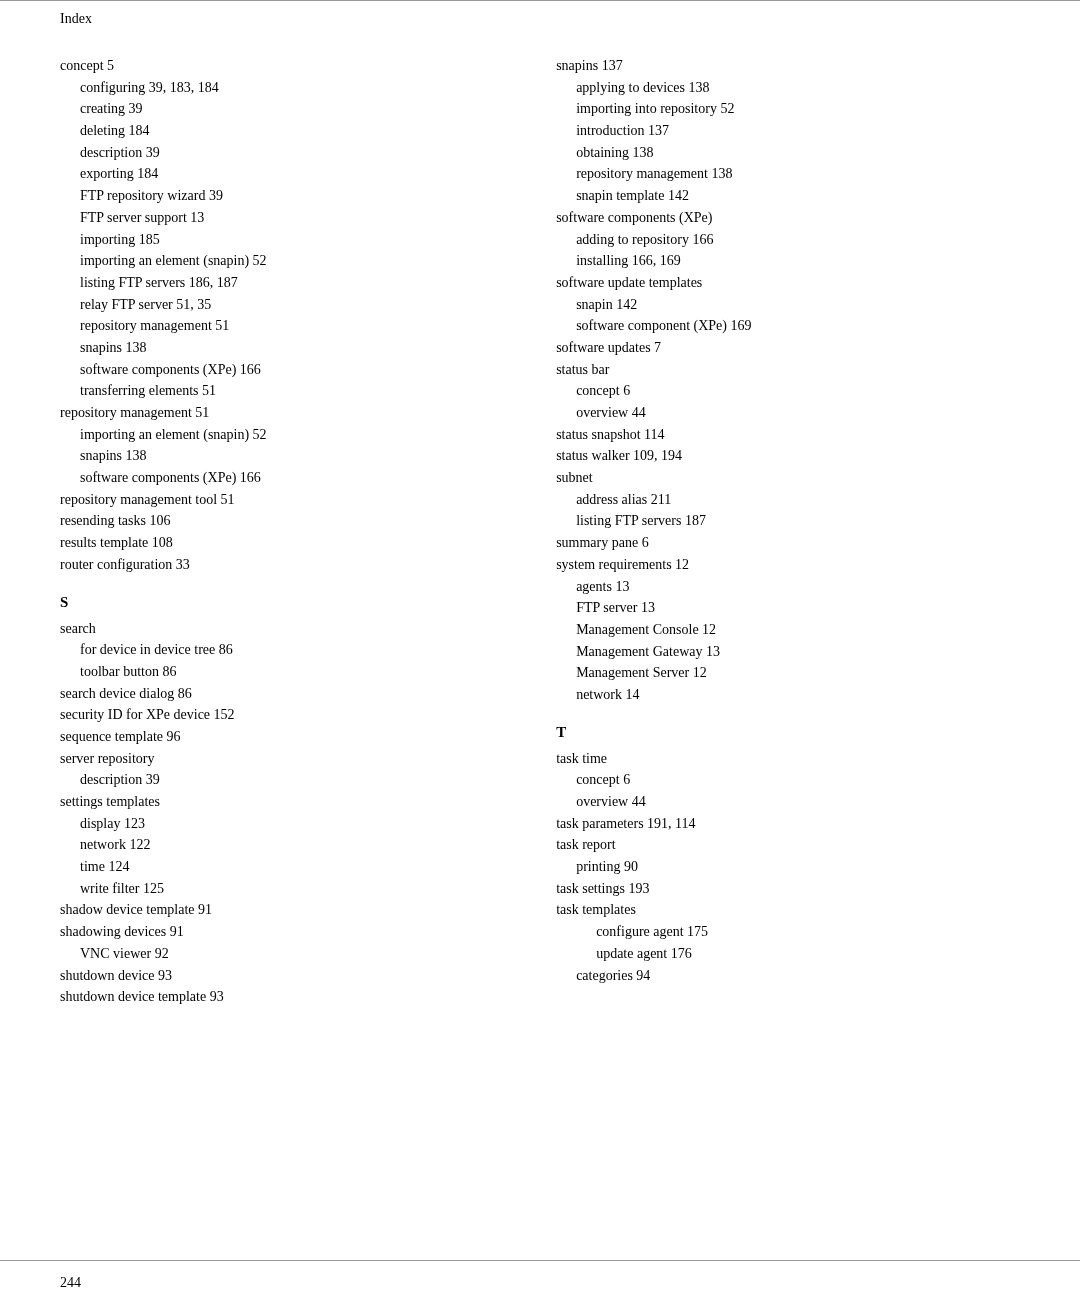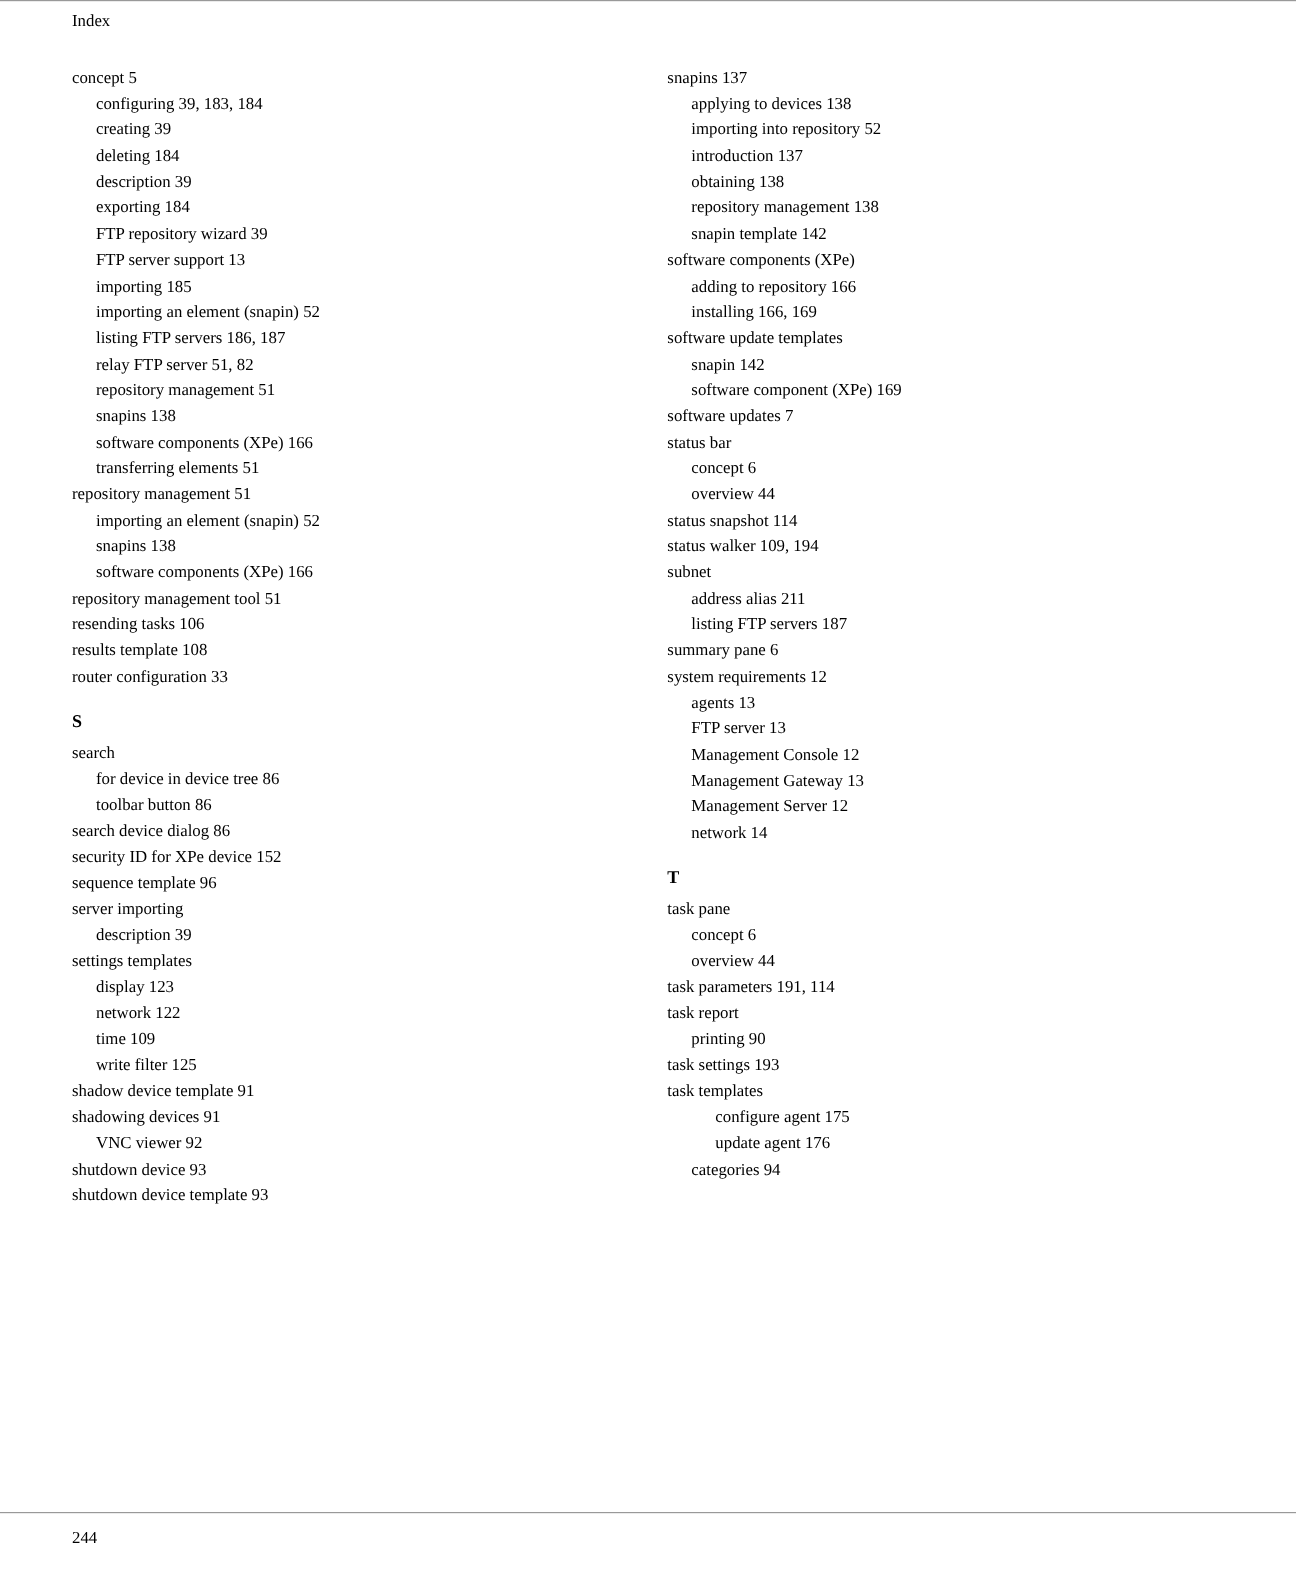--- a/index.html
+++ b/index.html
@@ -117,21 +117,21 @@
       <div class="index-entry level-1">configuring  39, 183, 184</div>
       <div class="index-entry level-1">creating  39</div>
       <div class="index-entry level-1">deleting  184</div>
       <div class="index-entry level-1">description  39</div>
       <div class="index-entry level-1">exporting  184</div>
       <div class="index-entry level-1">FTP repository wizard  39</div>
       <div class="index-entry level-1">FTP server support  13</div>
       <div class="index-entry level-1">importing  185</div>
       <div class="index-entry level-1">importing an element (snapin)  52</div>
       <div class="index-entry level-1">listing FTP servers  186, 187</div>
-      <div class="index-entry level-1">relay FTP server  51, 82</div>
+      <div class="index-entry level-1">relay FTP server  51, 35</div>
       <div class="index-entry level-1">repository management  51</div>
       <div class="index-entry level-1">snapins  138</div>
       <div class="index-entry level-1">software components (XPe)  166</div>
       <div class="index-entry level-1">transferring elements  51</div>
       <div class="index-entry top-level">repository management  51</div>
       <div class="index-entry level-1">importing an element (snapin)  52</div>
       <div class="index-entry level-1">snapins  138</div>
       <div class="index-entry level-1">software components (XPe)  166</div>
       <div class="index-entry top-level">repository management tool  51</div>
       <div class="index-entry top-level">resending tasks  106</div>
@@ -139,26 +139,26 @@
       <div class="index-entry top-level">router configuration  33</div>
 
       <div class="section-letter">S</div>
 
       <div class="index-entry top-level">search</div>
       <div class="index-entry level-1">for device in device tree  86</div>
       <div class="index-entry level-1">toolbar button  86</div>
       <div class="index-entry top-level">search device dialog  86</div>
       <div class="index-entry top-level">security ID for XPe device  152</div>
       <div class="index-entry top-level">sequence template  96</div>
-      <div class="index-entry top-level">server importing</div>
+      <div class="index-entry top-level">server repository</div>
       <div class="index-entry level-1">description  39</div>
       <div class="index-entry top-level">settings templates</div>
       <div class="index-entry level-1">display  123</div>
       <div class="index-entry level-1">network  122</div>
-      <div class="index-entry level-1">time  109</div>
+      <div class="index-entry level-1">time  124</div>
       <div class="index-entry level-1">write filter  125</div>
       <div class="index-entry top-level">shadow device template  91</div>
       <div class="index-entry top-level">shadowing devices  91</div>
       <div class="index-entry level-1">VNC viewer  92</div>
       <div class="index-entry top-level">shutdown device  93</div>
       <div class="index-entry top-level">shutdown device template  93</div>
 
     </div>
 
     <div class="right-column">
@@ -189,21 +189,21 @@
       <div class="index-entry top-level">system requirements  12</div>
       <div class="index-entry level-1">agents  13</div>
       <div class="index-entry level-1">FTP server  13</div>
       <div class="index-entry level-1">Management Console  12</div>
       <div class="index-entry level-1">Management Gateway  13</div>
       <div class="index-entry level-1">Management Server  12</div>
       <div class="index-entry level-1">network  14</div>
 
       <div class="section-letter">T</div>
 
-      <div class="index-entry top-level">task pane</div>
+      <div class="index-entry top-level">task time</div>
       <div class="index-entry level-1">concept  6</div>
       <div class="index-entry level-1">overview  44</div>
       <div class="index-entry top-level">task parameters  191, 114</div>
       <div class="index-entry top-level">task report</div>
       <div class="index-entry level-1">printing  90</div>
       <div class="index-entry top-level">task settings  193</div>
       <div class="index-entry top-level">task templates</div>
       <div class="index-entry level-2">configure agent  175</div>
       <div class="index-entry level-2">update agent  176</div>
       <div class="index-entry level-1">categories  94</div>

